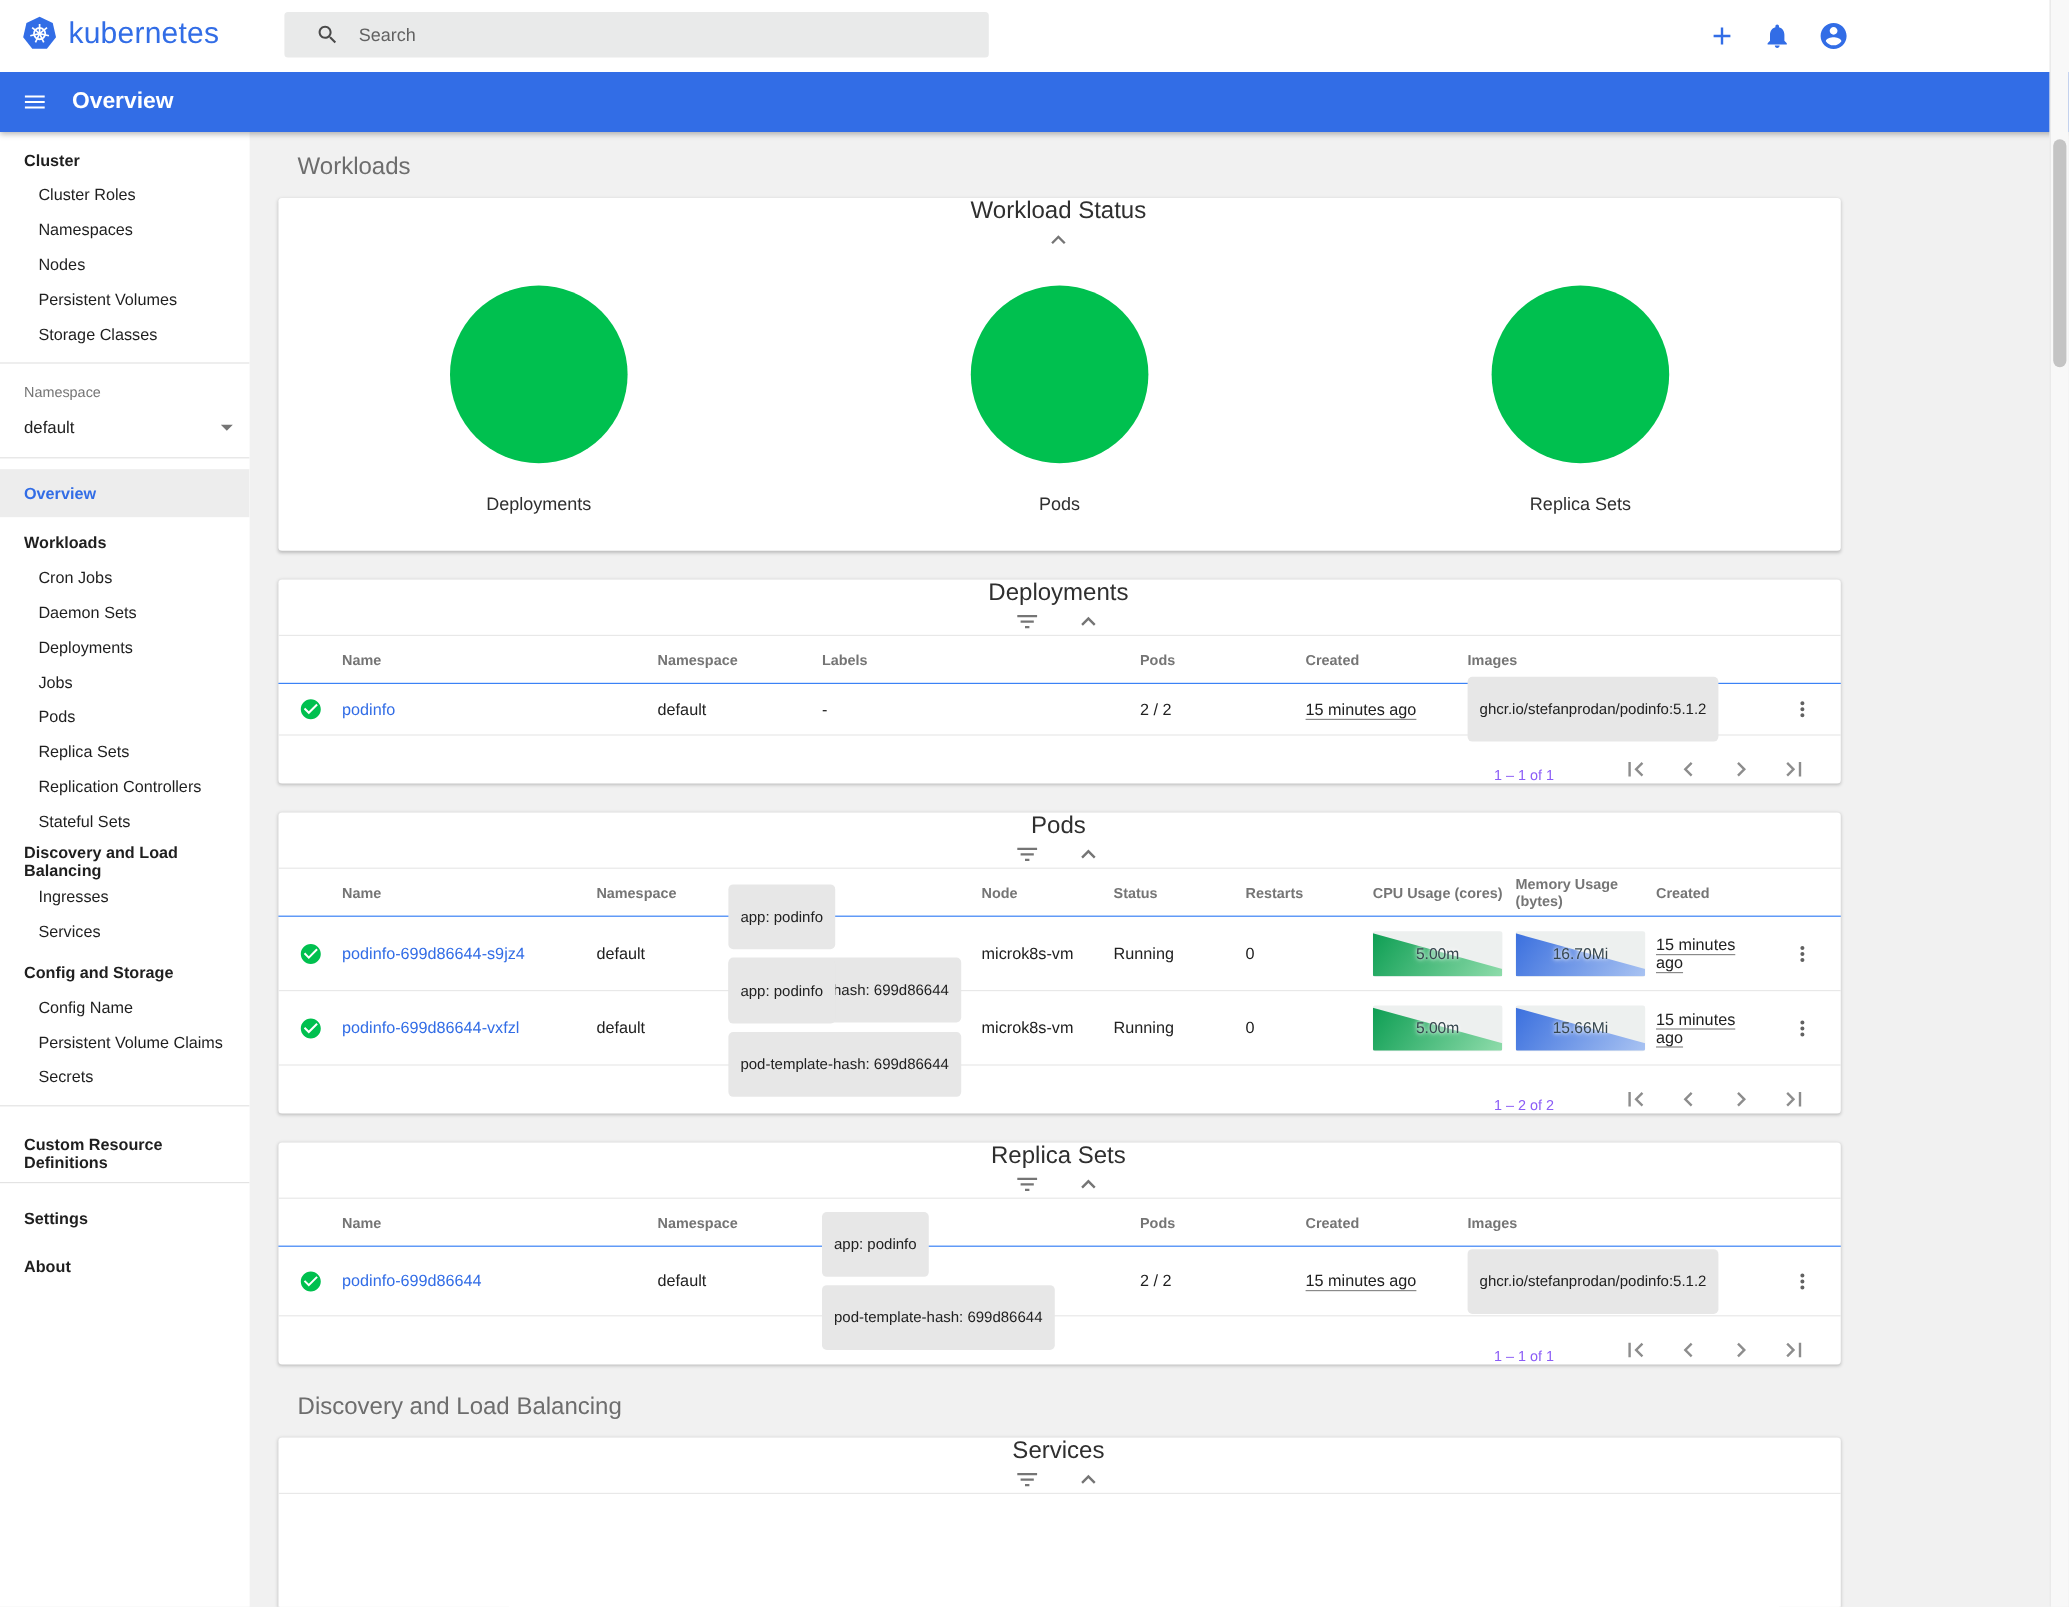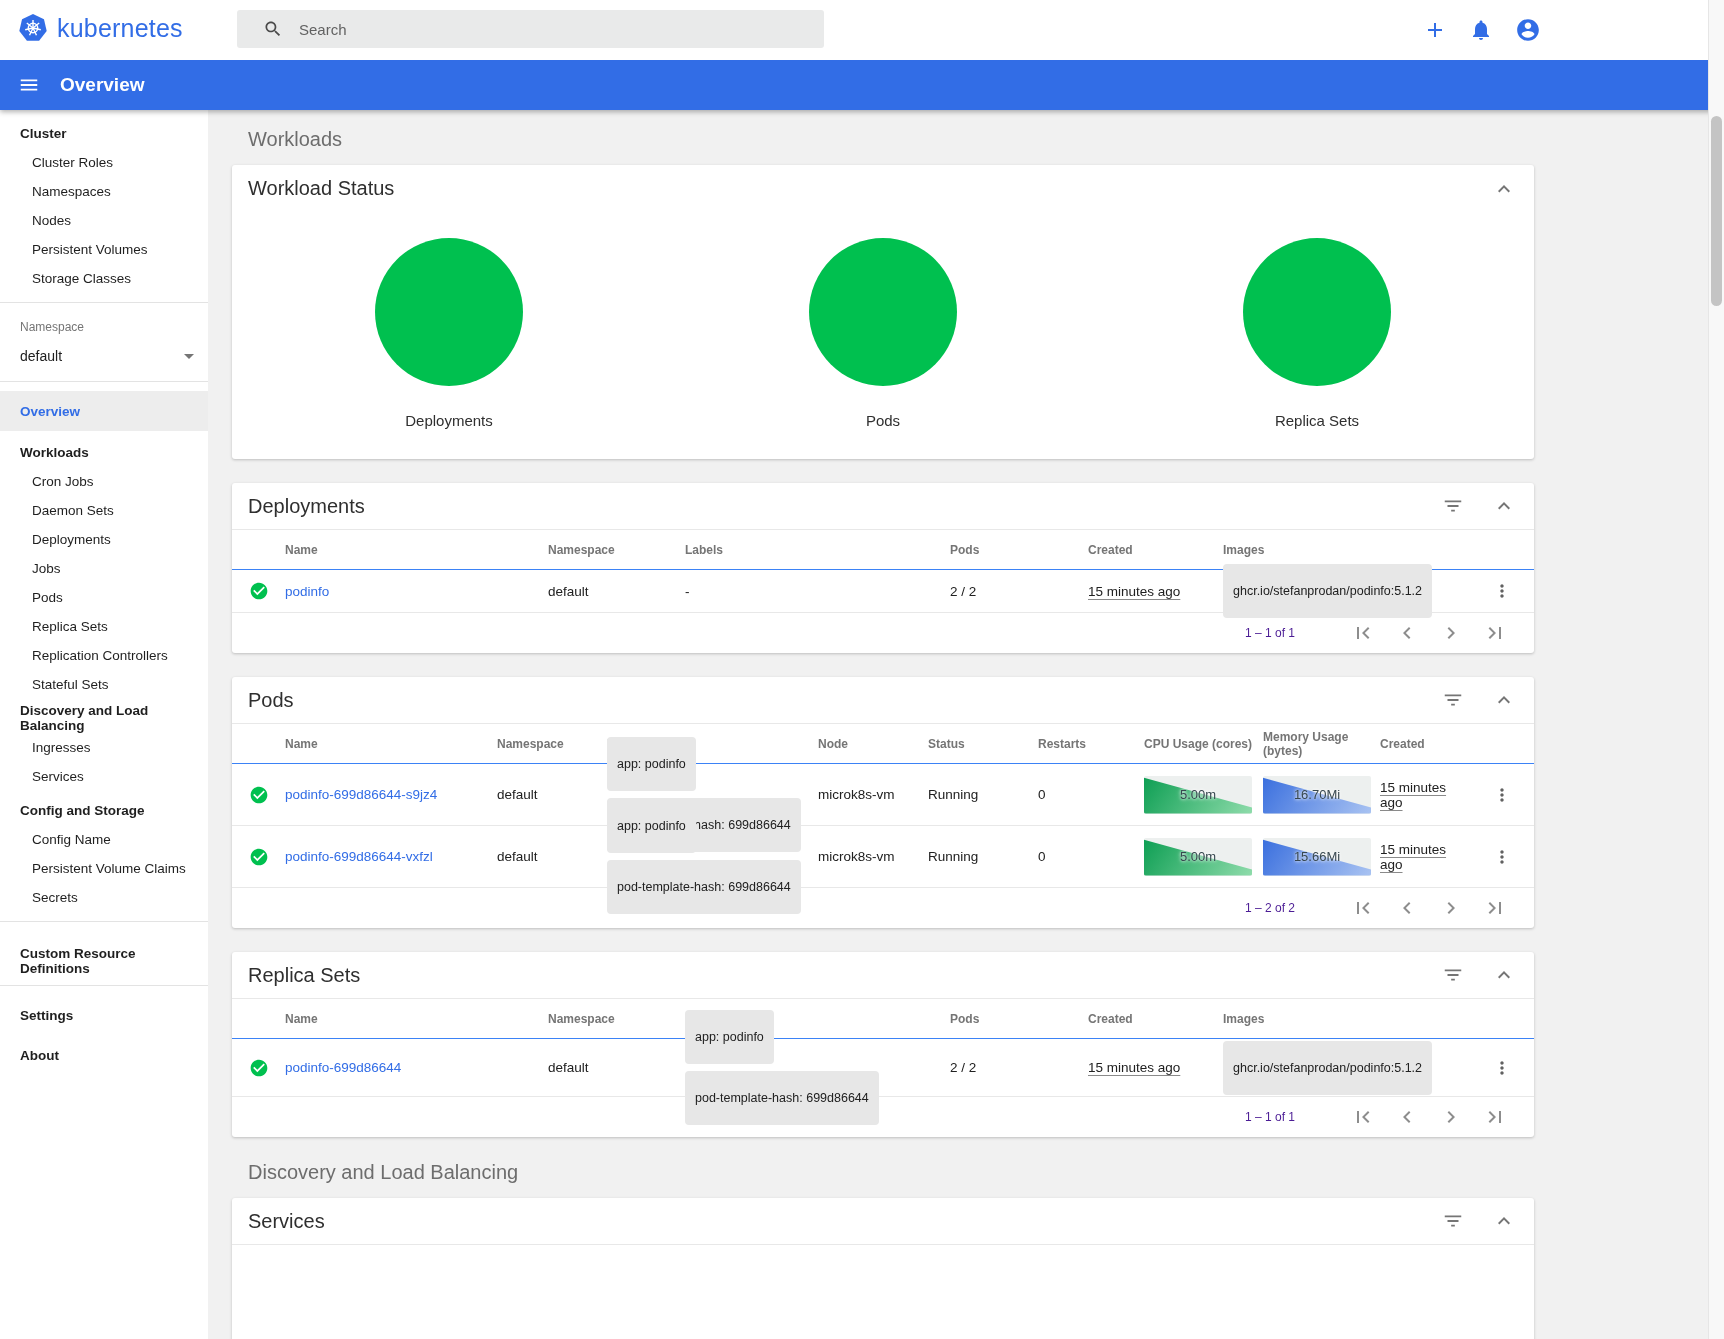--- a/index.html
+++ b/index.html
@@ -40,21 +40,21 @@
              padding:0 14px 0 20px;cursor:pointer;font-size:14px;}
   .ns-caret{width:0;height:0;border-left:5px solid transparent;border-right:5px solid transparent;
             border-top:5px solid #757575;}
   .mt4{margin-top:4px;} .mt12{margin-top:24px;}
 
   
   .main{position:absolute;left:208px;top:110px;width:1350px;bottom:0;overflow:hidden;}
   .section-title{font-size:20px;font-weight:normal;color:#6d6d6d;margin:18px 0 14px 40px;}
   .card{width:1302px;margin:0 0 24px 24px;background:#fff;border-radius:3px;
         box-shadow:0 1px 3px rgba(0,0,0,.22);}
-  .card-header{height:47px;display:flex;align-items:center;padding:0 18px 0 16px;}
+  .card-header{height:47px;display:flex;align-items:center;padding:0 18px 0 16px;flex-direction:column;}
   .card-header.bordered{border-bottom:1px solid #e8e8e8;}
   .card-title{flex:1;font-size:20px;color:#2f2f2f;}
   .card-icons{display:flex;align-items:center;gap:28px;}
   .card-icons svg{fill:#757575;}
 
   
   .status-body{display:flex;padding:26px 0 30px;}
   .chart-col{flex:1;display:flex;flex-direction:column;align-items:center;}
   .status-circle{width:148px;height:148px;border-radius:50%;background:#00c04f;}
   .chart-label{margin-top:26px;font-size:15px;color:#2f2f2f;}
@@ -86,22 +86,22 @@
 
   .spark{position:relative;width:108px;height:38px;background:#edf0ef;border-radius:2px;overflow:hidden;}
   .spark .fill{position:absolute;left:0;top:0;right:0;bottom:0;
                clip-path:polygon(0 6%,100% 84%,100% 100%,0 100%);}
   .spark.cpu .fill{background:linear-gradient(125deg,#0d9e53,#8fdcab);}
   .spark.mem .fill{background:linear-gradient(125deg,#3a6fde,#a9c3f2);}
   .spark .val{position:absolute;left:0;top:0;right:0;bottom:0;display:flex;align-items:center;
               justify-content:center;font-size:13px;color:#37474f;
               text-shadow:0 0 3px rgba(255,255,255,.95),0 0 5px rgba(255,255,255,.8);}
 
-  .tfoot{display:flex;align-items:center;justify-content:flex-end;height:40px;padding-right:27px;
-         font-size:12px;color:#4c1d95;}
+  .tfoot{display:flex;align-items:flex-end;justify-content:flex-end;height:40px;padding-right:27px;
+         font-size:12px;color:#8b5cf6;}
   .tfoot .pg-text{margin-right:36px;}
   .pg-btn{width:24px;height:24px;margin-left:20px;display:flex;align-items:center;justify-content:center;}
   .pg-btn svg{fill:#8d8d8d;}
 
   .services-body{height:130px;}
 
   
   .scrollbar{position:absolute;top:0;right:0;width:16px;height:100%;background:#f8f8f8;
              border-left:1px solid #e6e6e6;z-index:50;}
   .scroll-thumb{position:absolute;top:116px;left:2px;width:11px;height:190px;border-radius:6px;background:#c4c4c4;}

